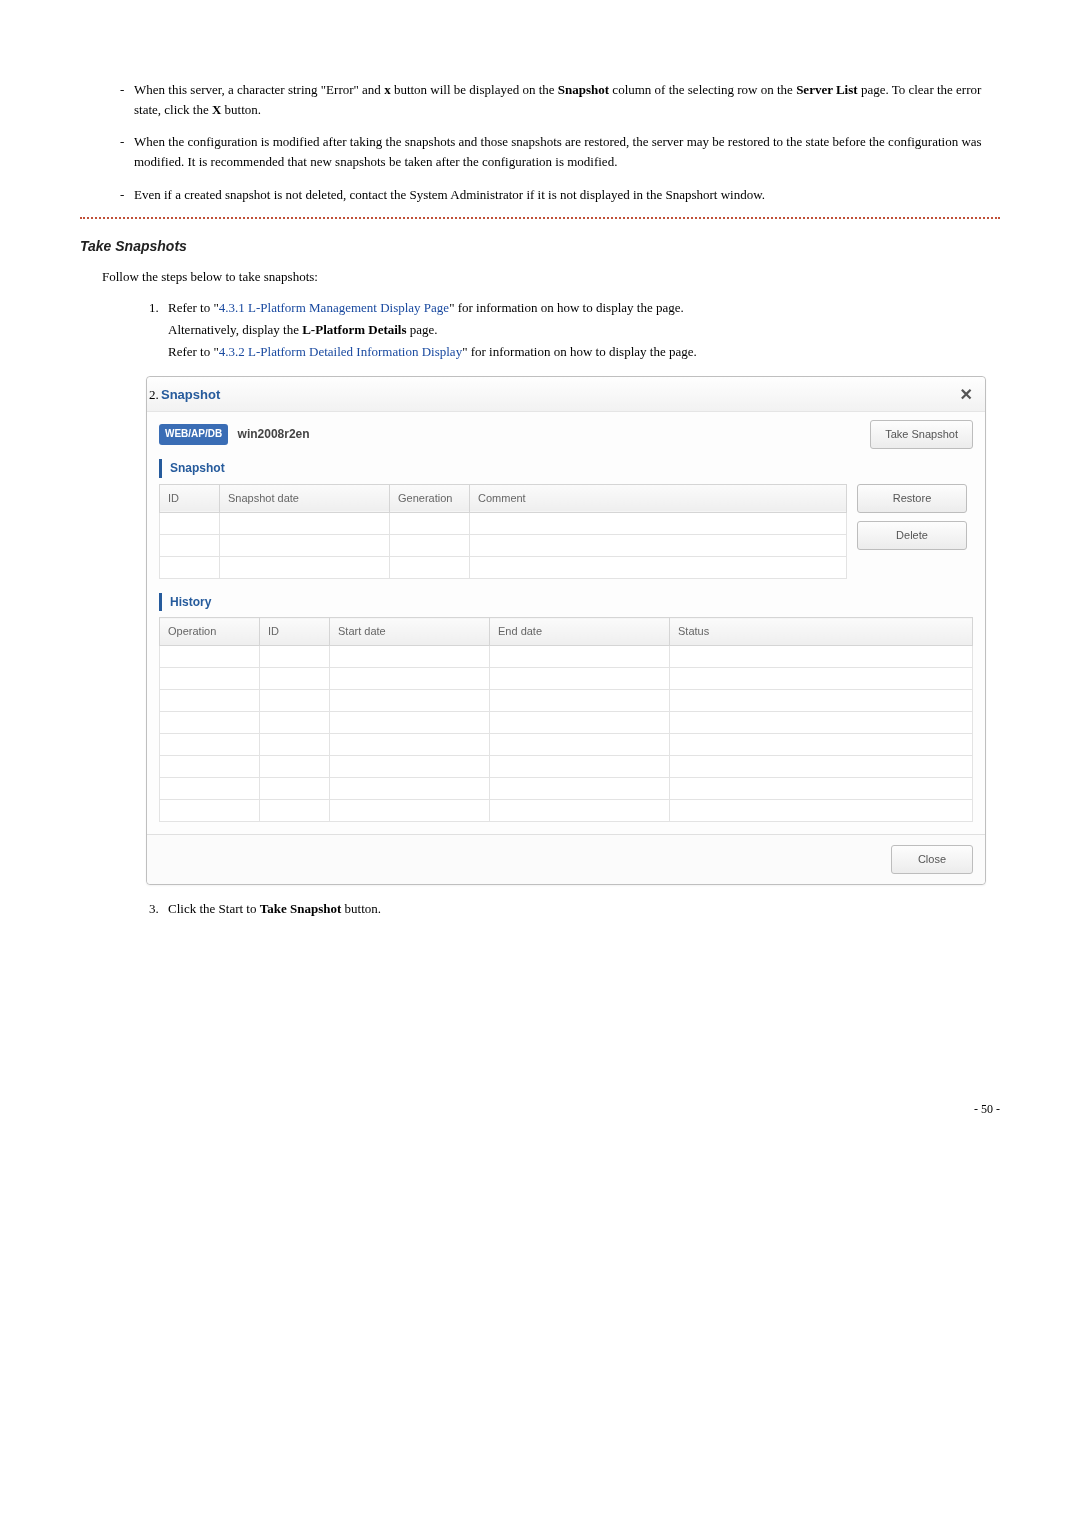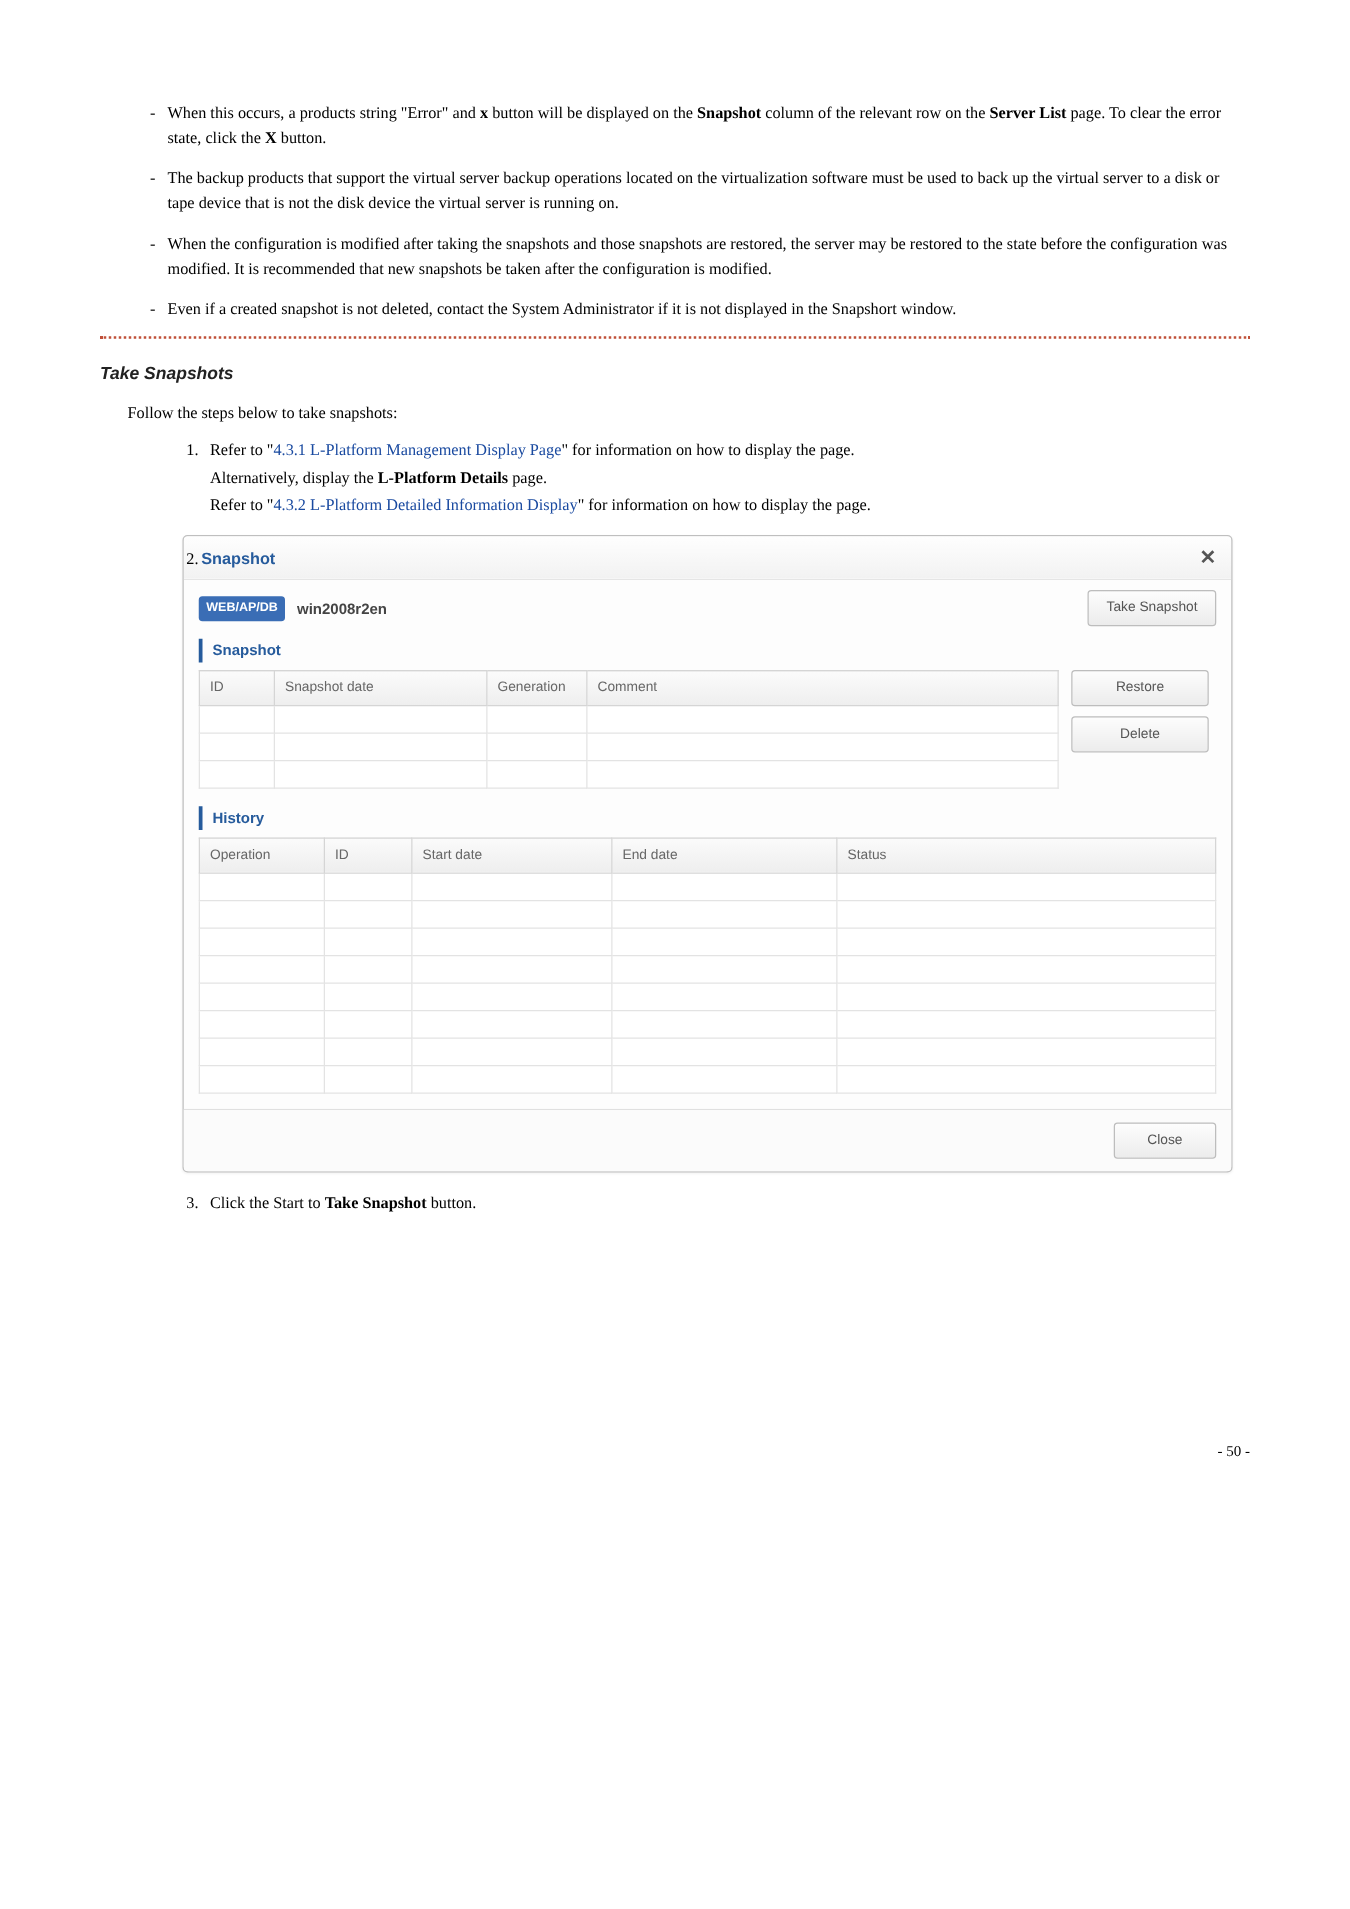--- a/index.html
+++ b/index.html
@@ -158,24 +158,23 @@
       color: #000;
       font-family: "Times New Roman", serif;
     }
   </style>
 </head>
 <body>
 
 <ul class="dash-list">
   <li>
     <div>
-      <span>When this occurs, a products string "Error" and </span><b>x</b><span> button will be displayed on the </span><b>Snapshot</b><span> column of the relevant row on the </span><b>Server List</b><span> page. To clear the error state, click the </span><b>X</b><span> button.</span>
+      <span>When this server, a character string "Error" and </span><b>x</b><span> button will be displayed on the </span><b>Snapshot</b><span> column of the selecting row on the </span><b>Server List</b><span> page. To clear the error state, click the </span><b>X</b><span> button.</span>
     </div>
   </li>
-  <li>The backup products that support the virtual server backup operations located on the virtualization software must be used to back up the virtual server to a disk or tape device that is not the disk device the virtual server is running on.</li>
   <li>When the configuration is modified after taking the snapshots and those snapshots are restored, the server may be restored to the state before the configuration was modified. It is recommended that new snapshots be taken after the configuration is modified.</li>
   <li>Even if a created snapshot is not deleted, contact the System Administrator if it is not displayed in the Snapshort window.</li>
 </ul>
 
 <div class="dotted-line"></div>
 
 <h3 class="subhead">Take Snapshots</h3>
 
 <div class="body-indent">
   <div>Follow the steps below to take snapshots:</div>

